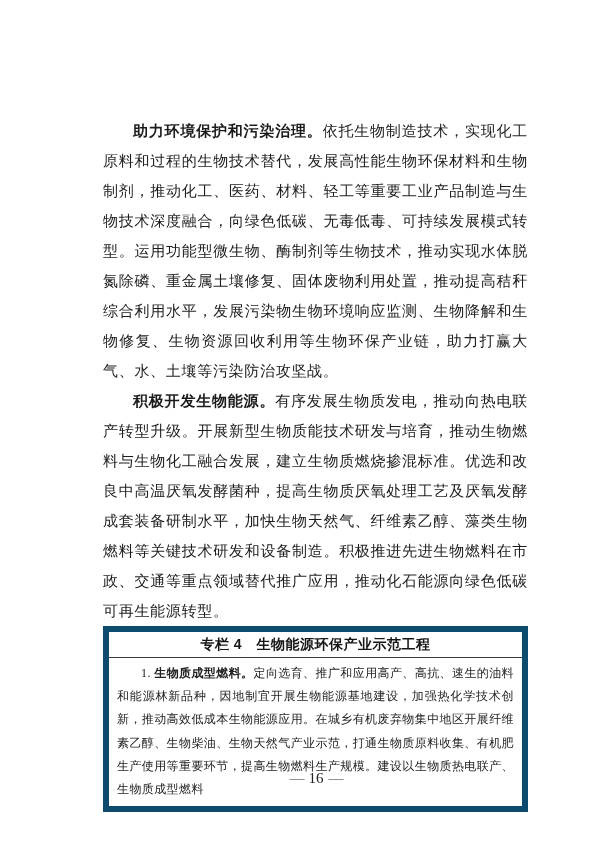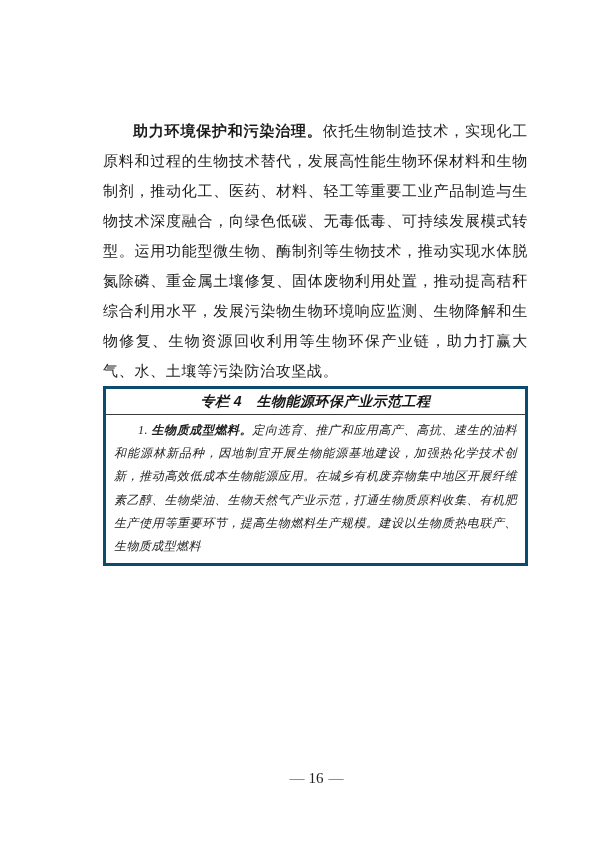--- a/index.html
+++ b/index.html
@@ -32,23 +32,22 @@
     text-align-last: left;
     text-indent: 2em;
     color: #1c1c1c;
   }
   .para .lead {
     font-weight: 700;
     font-family: "Liberation Sans", sans-serif;
   }
   .callout {
     margin-top: 0;
-    border: 3px solid #0c4a6e;
+    border: 6px solid #0c4a6e;
     background: #ffffff;
-    font-style: italic;
   }
   .callout-title {
     height: 25px;
     line-height: 25px;
     text-align: center;
     font-size: 14px;
     font-weight: 700;
     font-family: "Liberation Sans", sans-serif;
     letter-spacing: 0.5px;
     border-bottom: 1px solid #3a3a3a;
@@ -86,20 +85,21 @@
   }
 </style>
 </head>
 <body>
 
 <div class="page">
   <div class="content">
 
     <p class="para"><span class="lead">助力环境保护和污染治理。</span><span>依托生物制造技术，实现化工原料和过程的生物技术替代，发展高性能生物环保材料和生物制剂，推动化工、医药、材料、轻工等重要工业产品制造与生物技术深度融合，向绿色低碳、无毒低毒、可持续发展模式转型。运用功能型微生物、酶制剂等生物技术，推动实现水体脱氮除磷、重金属土壤修复、固体废物利用处置，推动提高秸秆综合利用水平，发展污染物生物环境响应监测、生物降解和生物修复、生物资源回收利用等生物环保产业链，助力打赢大气、水、土壤等污染防治攻坚战。</span></p>
 
+    <p class="para"><span class="lead">积极开发生物能源。</span><span>有序发展生物质发电，推动向热电联产转型升级。开展新型生物质能技术研发与培育，推动生物燃料与生物化工融合发展，建立生物质燃烧掺混标准。优选和改良中高温厌氧发酵菌种，提高生物质厌氧处理工艺及厌氧发酵成套装备研制水平，加快生物天然气、纤维素乙醇、藻类生物燃料等关键技术研发和设备制造。积极推进先进生物燃料在市政、交通等重点领域替代推广应用，推动化石能源向绿色低碳可再生能源转型。</span></p>
 
     <div class="callout">
       <div class="callout-title">专栏 4　生物能源环保产业示范工程</div>
       <p class="callout-body"><span>1. </span><span class="item-lead">生物质成型燃料。</span><span>定向选育、推广和应用高产、高抗、速生的油料和能源林新品种，因地制宜开展生物能源基地建设，加强热化学技术创新，推动高效低成本生物能源应用。在城乡有机废弃物集中地区开展纤维素乙醇、生物柴油、生物天然气产业示范，打通生物质原料收集、有机肥生产使用等重要环节，提高生物燃料生产规模。建设以生物质热电联产、生物质成型燃料</span></p>
     </div>
 
   </div>
 
   <div class="page-number"><span class="dash">—</span><span>16</span><span class="dash">—</span></div>
 </div>

